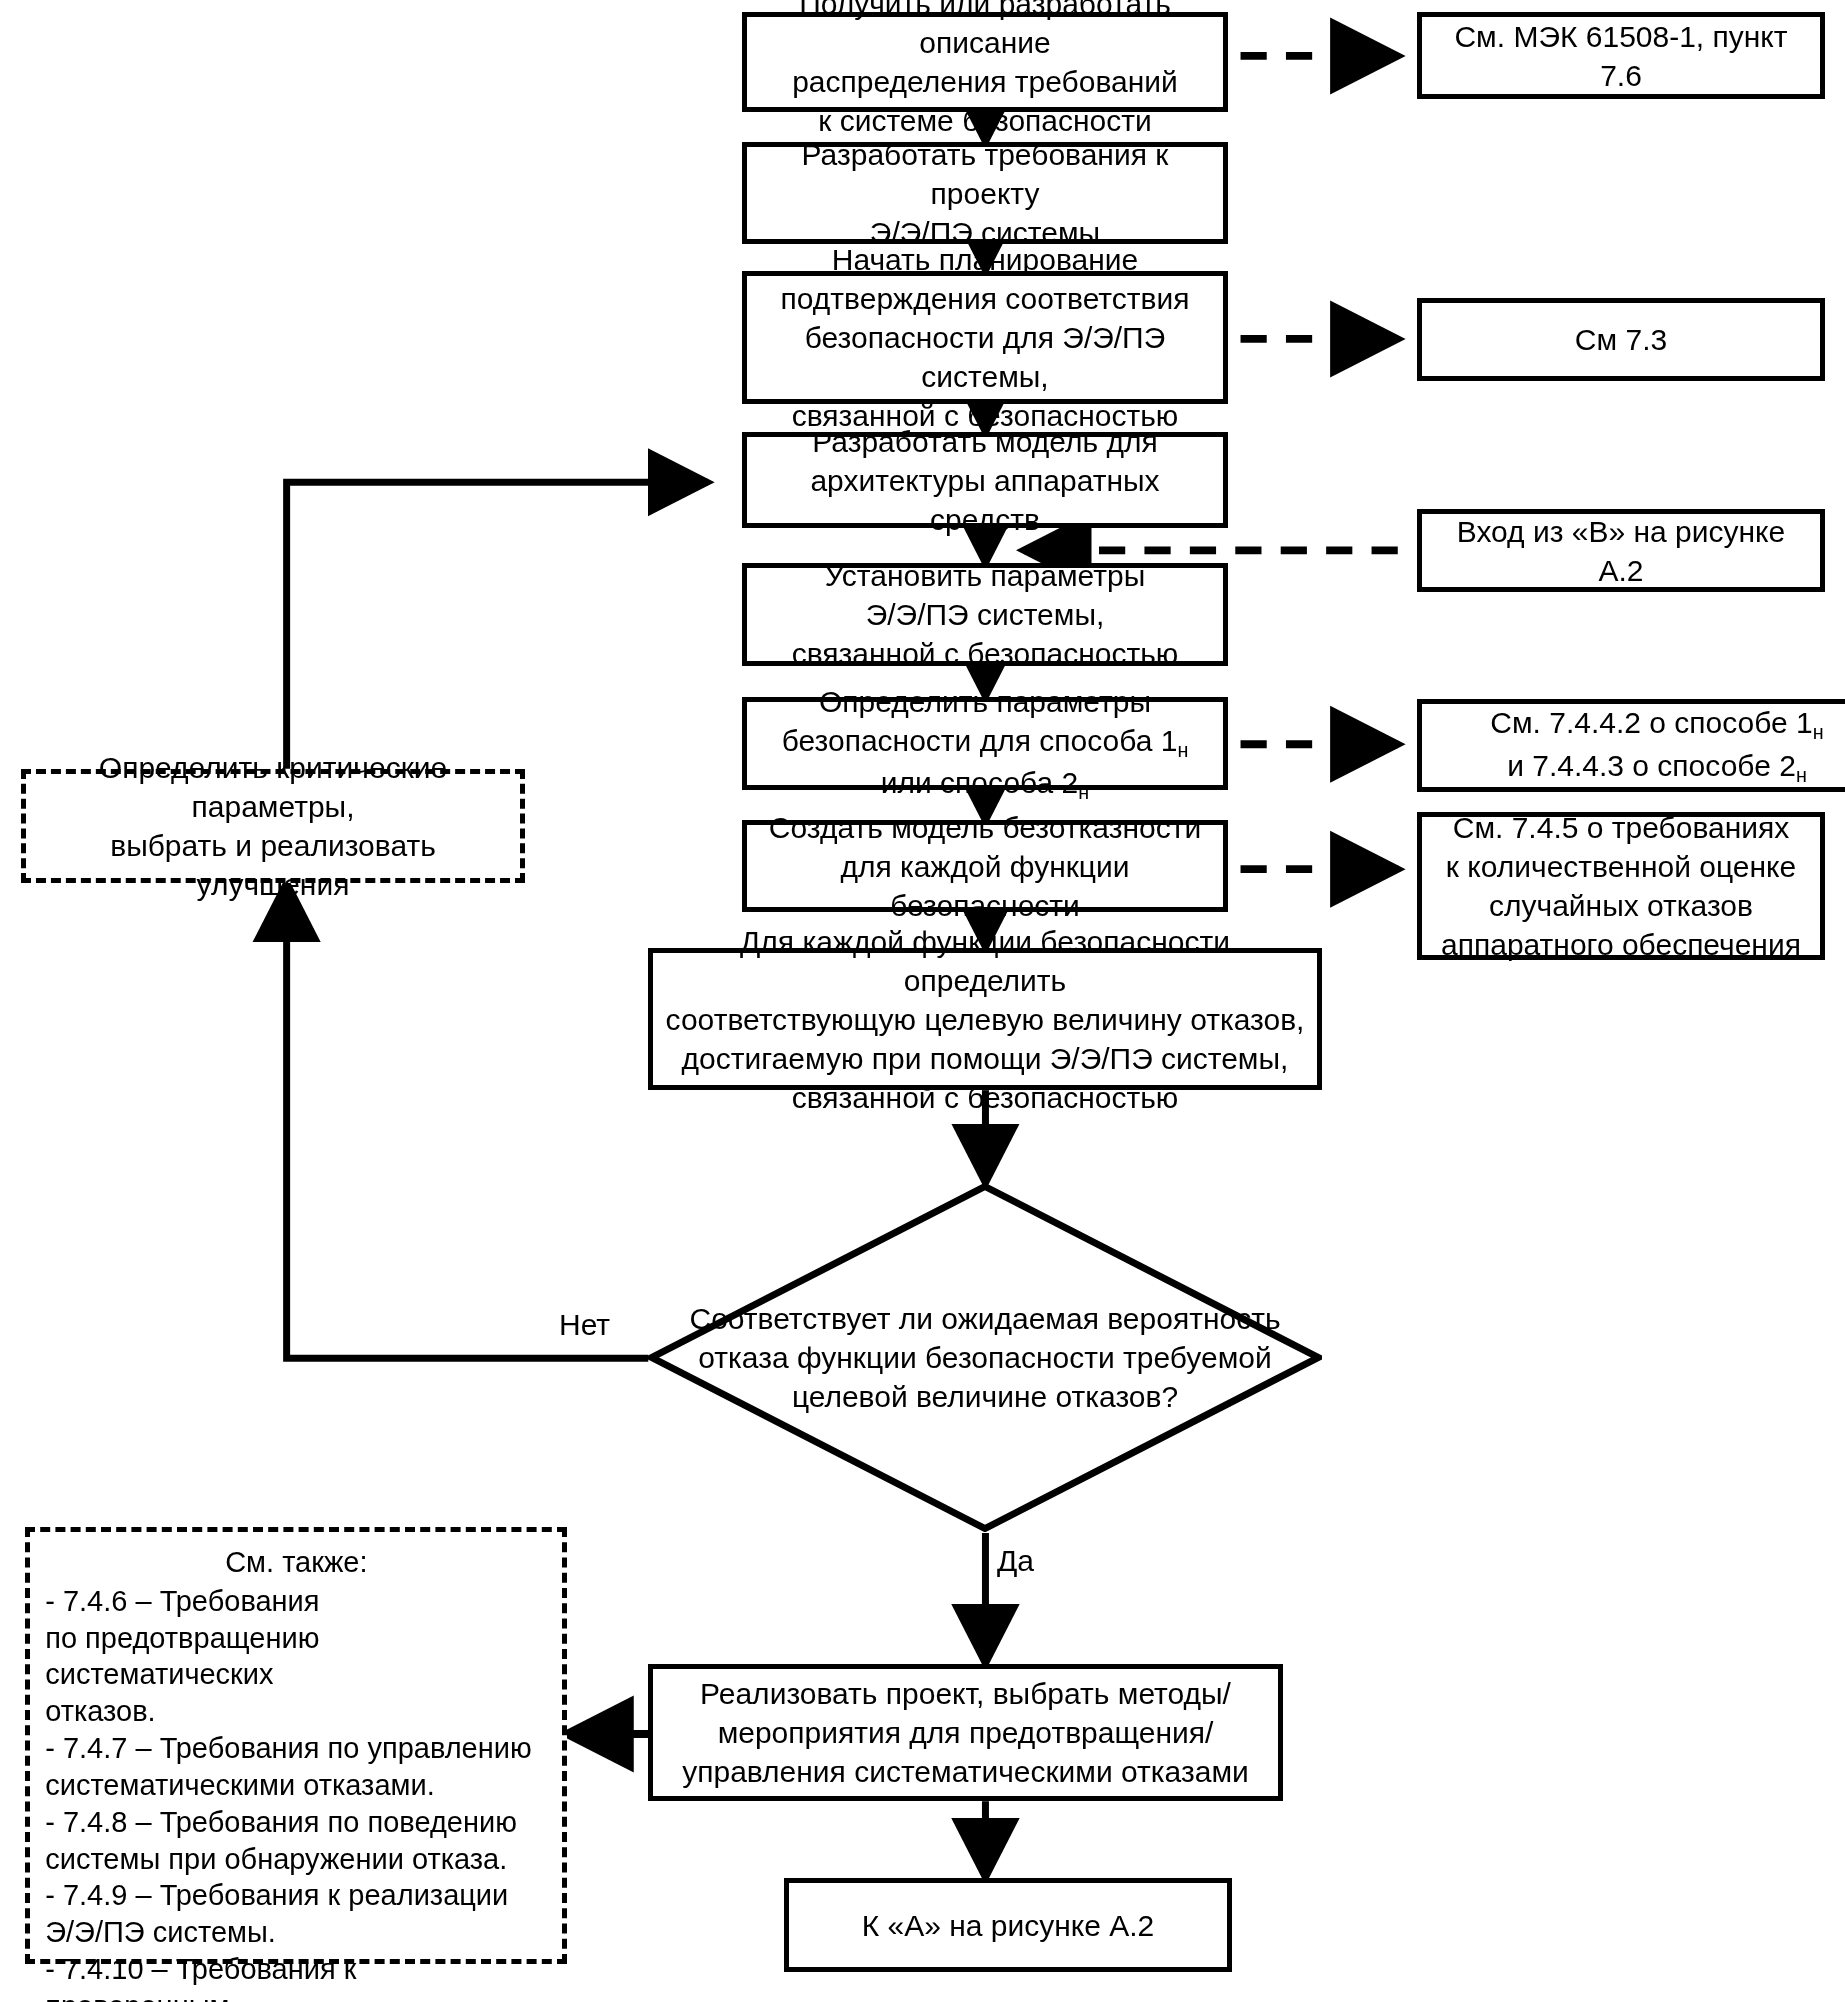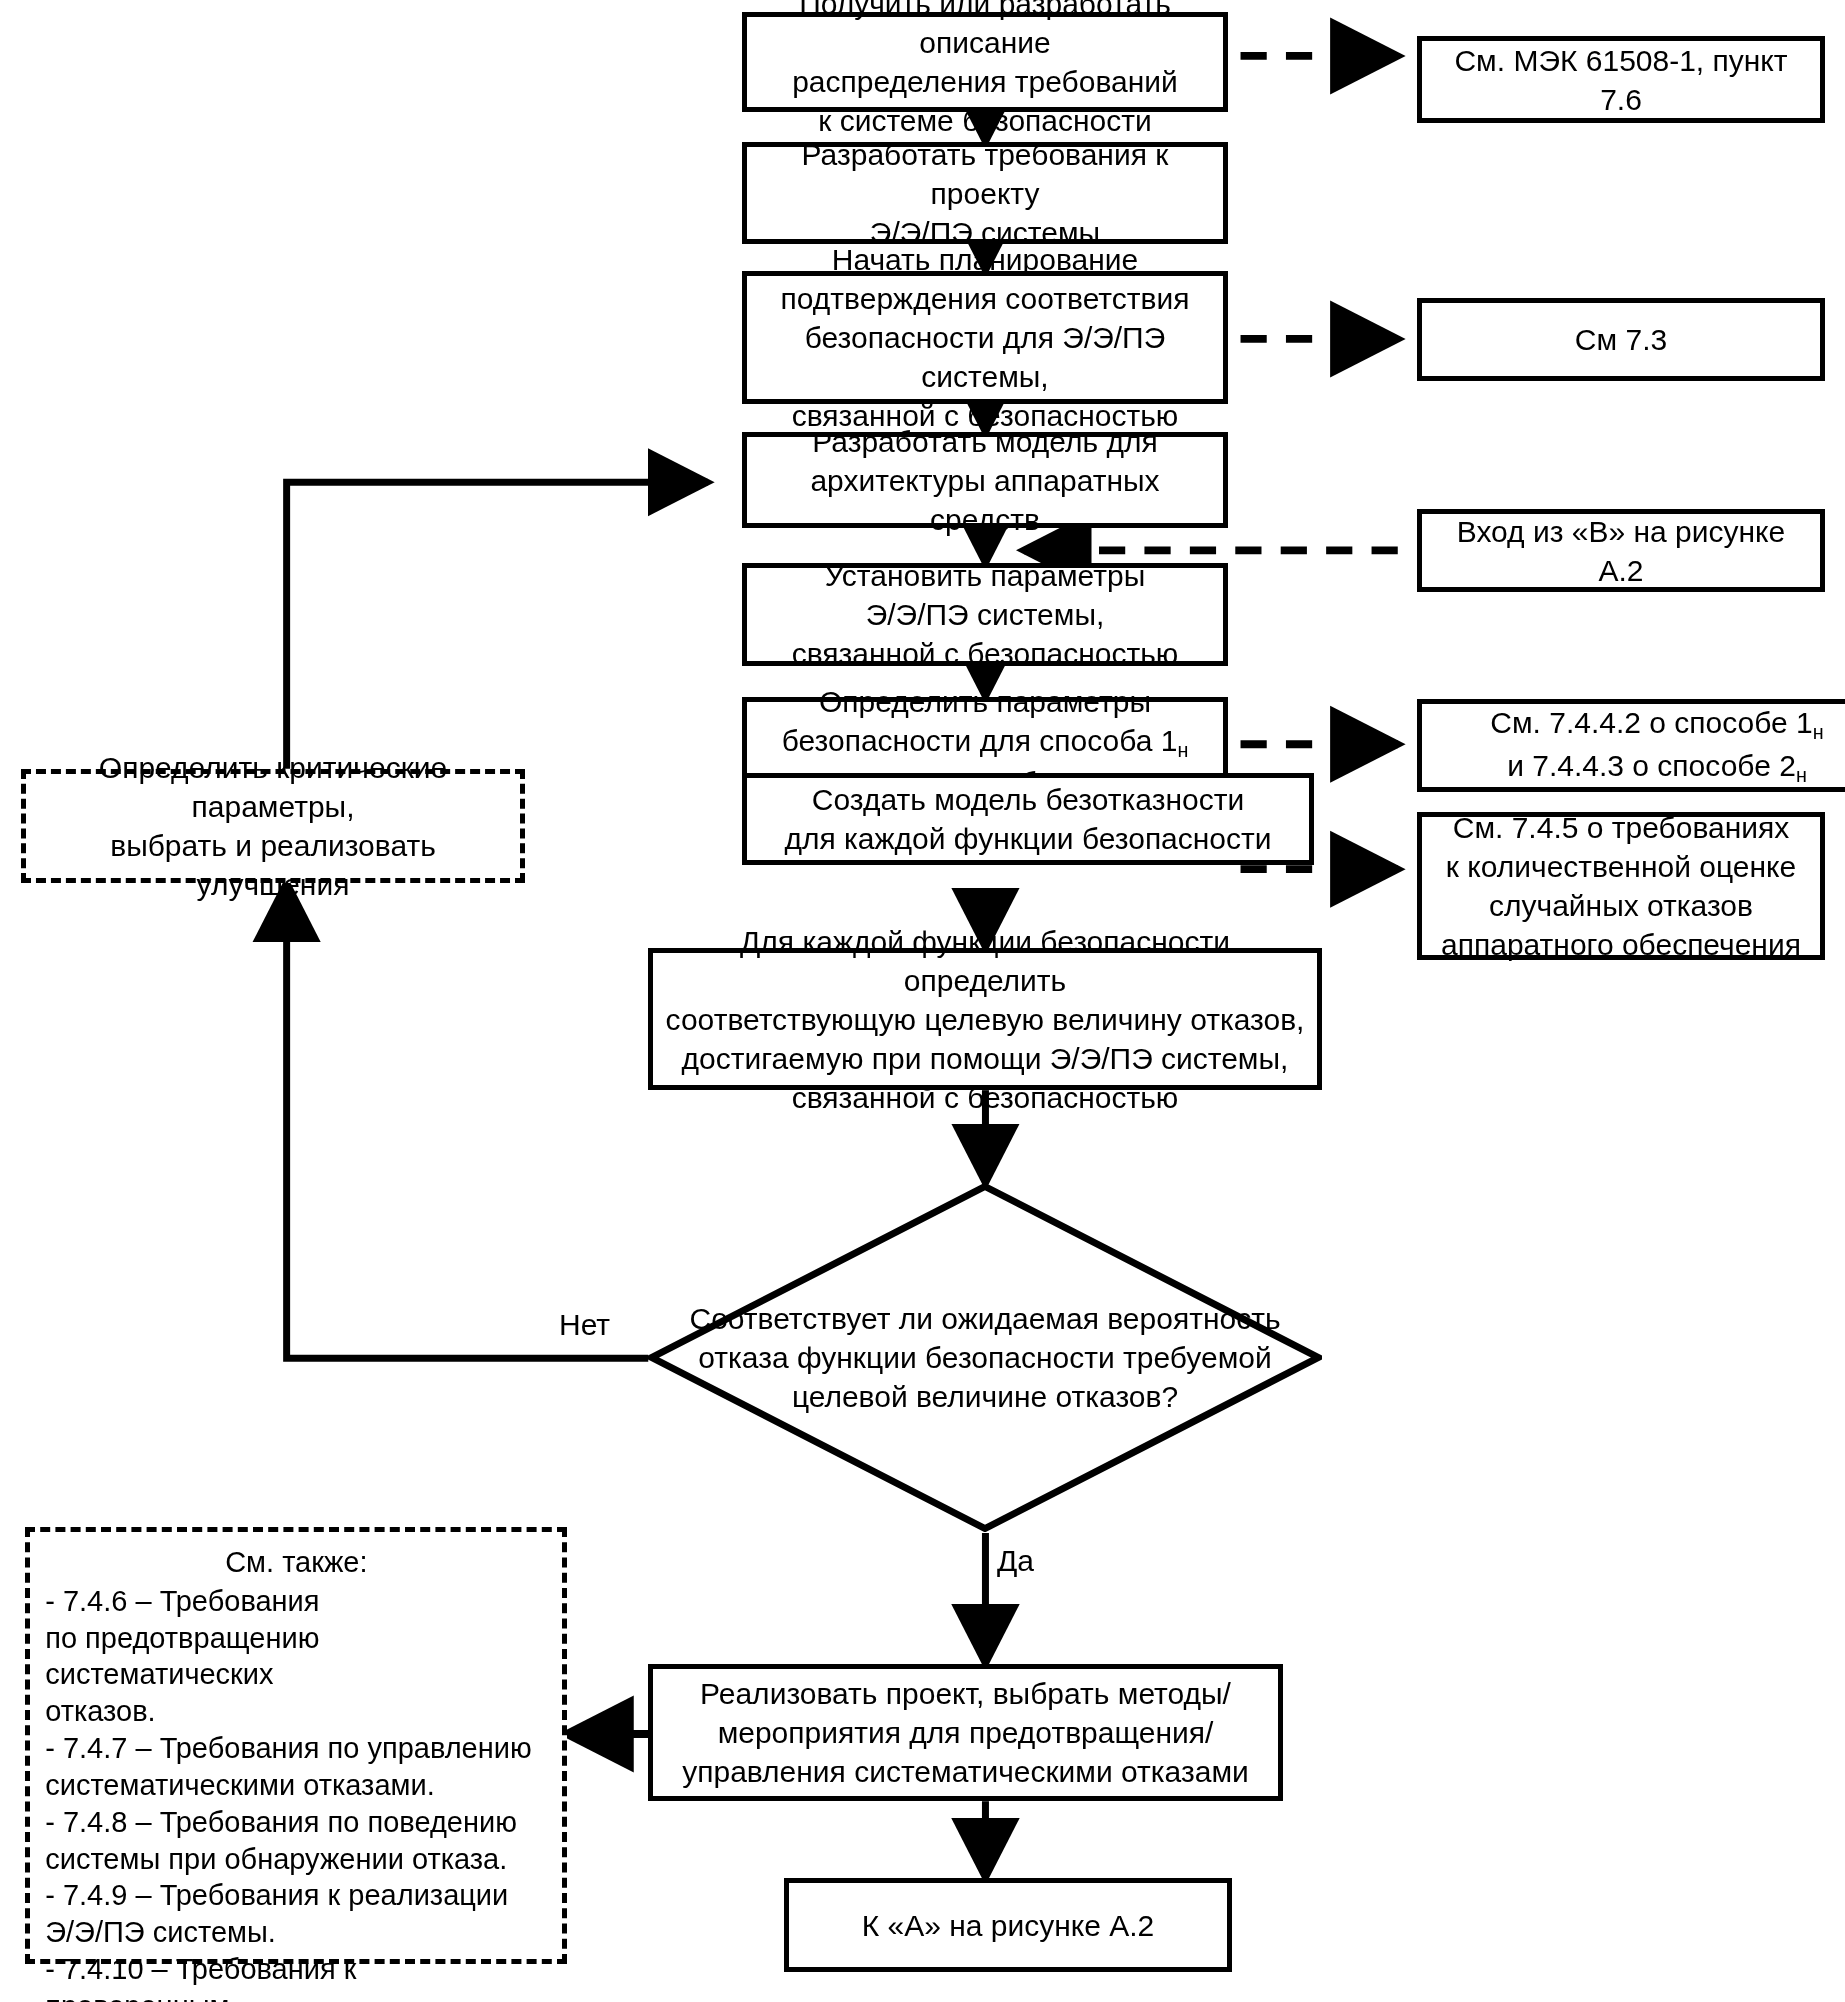--- a/index.html
+++ b/index.html
@@ -160,21 +160,21 @@
   <div class="node solid fs-34" style="left:742px; top:563px; width:486px; height:103px;">
     <span class="txt">Установить параметры
 Э/Э/ПЭ системы,
 связанной с безопасностью</span>
   </div>
 
   <div class="node solid fs-34" style="left:742px; top:697px; width:486px; height:93px;">
     <span class="txt">Определить параметры<br>безопасности для способа 1<sub>н</sub><br>или способа 2<sub>н</sub></span>
   </div>
 
-  <div class="node solid fs-34" style="left:742px; top:773px; width:572px; height:92px;">
+  <div class="node solid fs-34" style="left:742px; top:820px; width:486px; height:92px;">
     <span class="txt">Создать модель безотказности
 для каждой функции безопасности</span>
   </div>
 
   <div class="node solid fs-34" style="left:648px; top:948px; width:674px; height:142px;">
     <span class="txt">Для каждой функции безопасности определить
 соответствующую целевую величину отказов,
 достигаемую при помощи Э/Э/ПЭ системы,
 связанной с безопасностью</span>
   </div>
@@ -200,21 +200,21 @@
 
   <div class="node solid fs-34" style="left:784px; top:1878px; width:448px; height:94px;">
     <span class="txt">К «А» на рисунке А.2</span>
   </div>
 
   <div class="node dashed fs-34" style="left:21px; top:769px; width:504px; height:114px;">
     <span class="txt">Определить критические параметры,
 выбрать и реализовать улучшения</span>
   </div>
 
-  <div class="node solid fs-34" style="left:1417px; top:12.2px; width:408px; height:87px;margin-top:24px;">
+  <div class="node solid fs-34" style="left:1417px; top:12.2px; width:408px; height:87px;">
     <span class="txt">См. МЭК 61508-1, пункт 7.6</span>
   </div>
 
   <div class="node solid fs-34" style="left:1417px; top:298px; width:408px; height:83px;">
     <span class="txt">См 7.3</span>
   </div>
 
   <div class="node solid fs-34" style="left:1417px; top:509px; width:408px; height:83px;">
     <span class="txt">Вход из «В» на рисунке А.2</span>
   </div>

